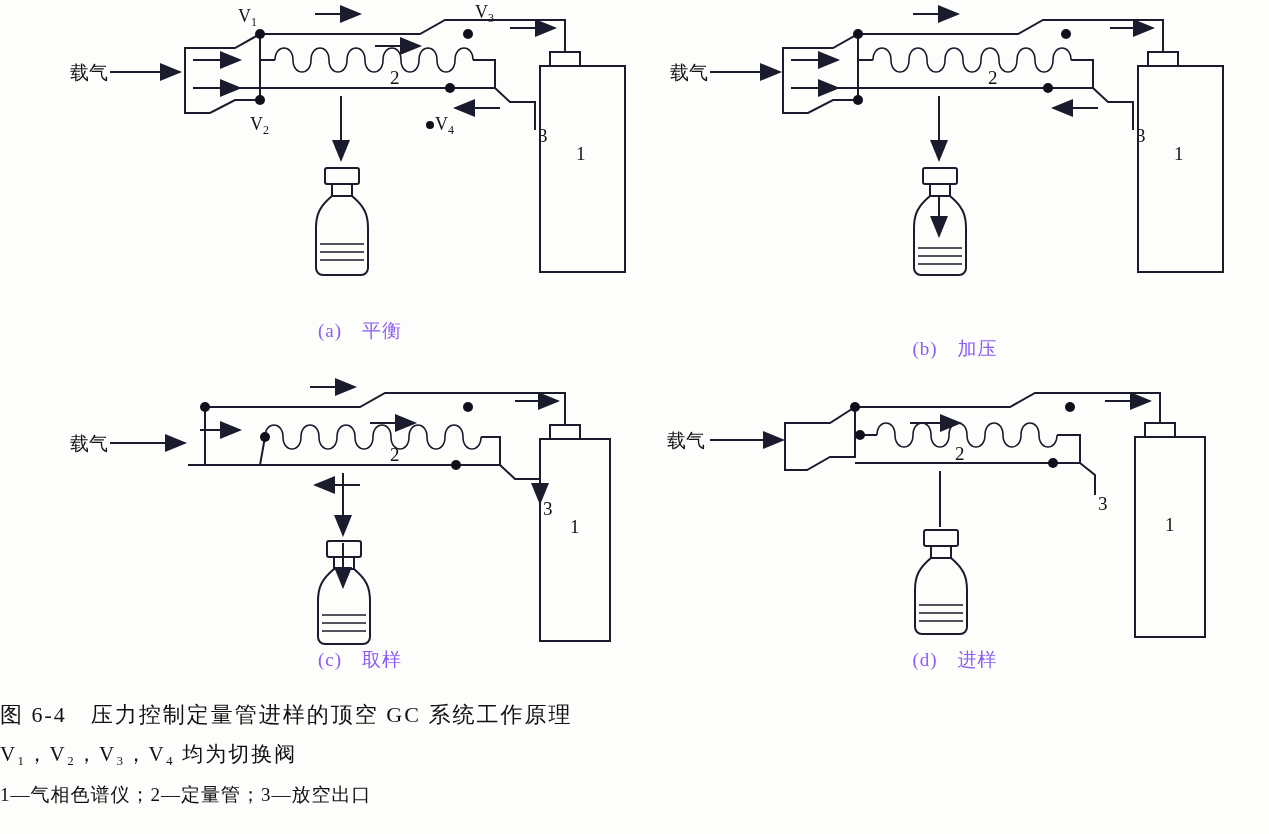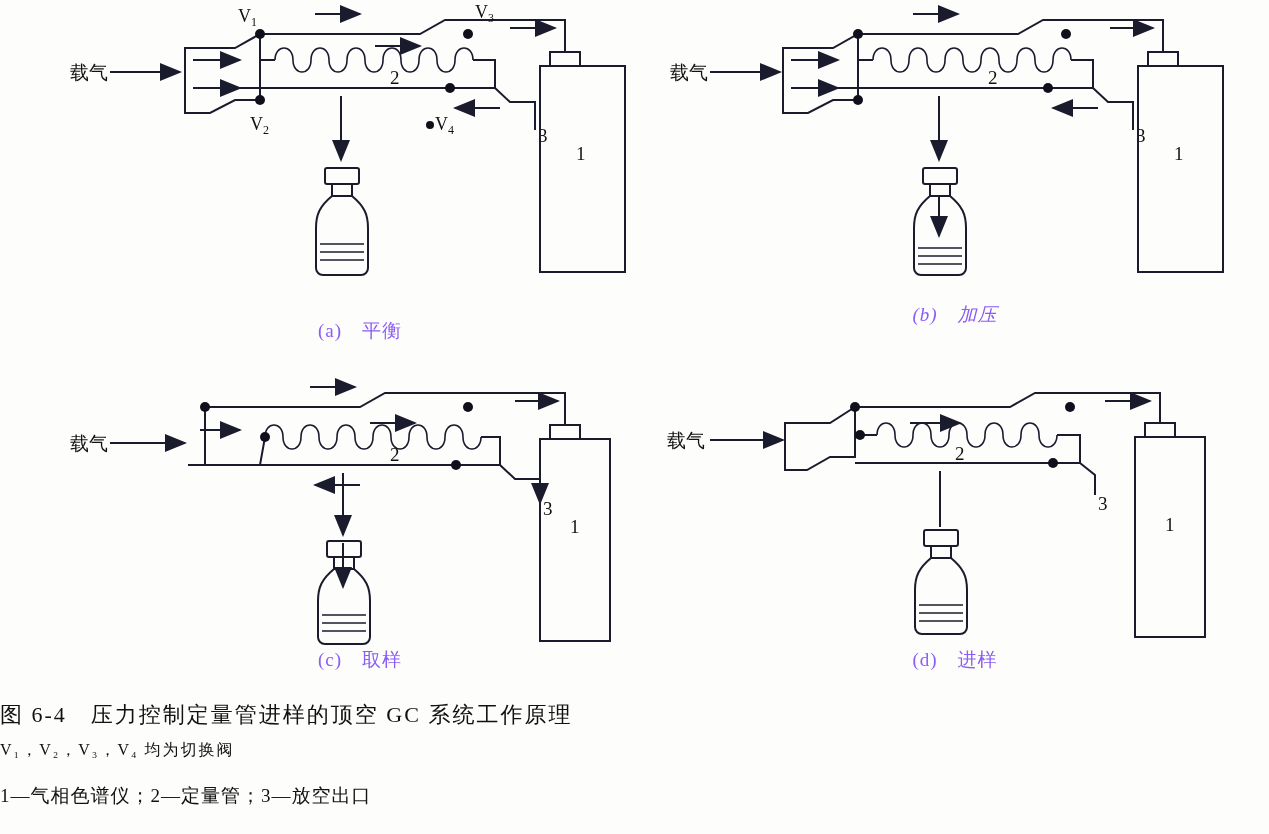--- a/index.html
+++ b/index.html
@@ -41,30 +41,30 @@
     left: 0;
     width: 1269px;
     text-align: left;
   }
   .cap-title {
     font-size: 22px;
     letter-spacing: 2px;
     color: #111;
   }
   .cap-sub {
-    font-size: 16px;
+    font-size: 21px;
     letter-spacing: 2px;
     color: #111;
     margin-top: 10px;
   }
   .cap-sub2 {
     font-size: 19px;
     letter-spacing: 1px;
     color: #111;
-    margin-top: 22px;
+    margin-top: 14px;
   }
   text {
     font-family: "Liberation Serif", serif;
     fill: #111;
   }
   .lbl-cn {
     font-size: 19px;
   }
   .lbl-num {
     font-size: 19px;
@@ -208,21 +208,21 @@
         <line class="vial-line" x1="263" y1="256" x2="307" y2="256"></line>
         <line class="vial-line" x1="263" y1="264" x2="307" y2="264"></line>
       </g>
 
       <g>
         <rect class="stroke" x="493" y="52" width="30" height="14"></rect>
         <path class="stroke" d="M483,66 L483,272 L568,272 L568,66 Z"></path>
         <text class="lbl-num" x="519" y="160">1</text>
       </g>
     </svg>
-    <div class="panel-caption" style="top:302px;font-style:italic;">(b)　加压</div>
+    <div class="panel-caption" style="top:336px;">(b)　加压</div>
   </div>
 
   <div class="panel" style="left:60px; top:375px; width:600px; height:290px;">
     <svg width="600" height="290" viewBox="0 0 600 290">
       <defs>
         <marker id="arrC" markerWidth="11" markerHeight="9" refX="10" refY="4.5" orient="auto">
           <path d="M0,0 L11,4.5 L0,9 z" fill="#1b1b2e"></path>
         </marker>
       </defs>
 

